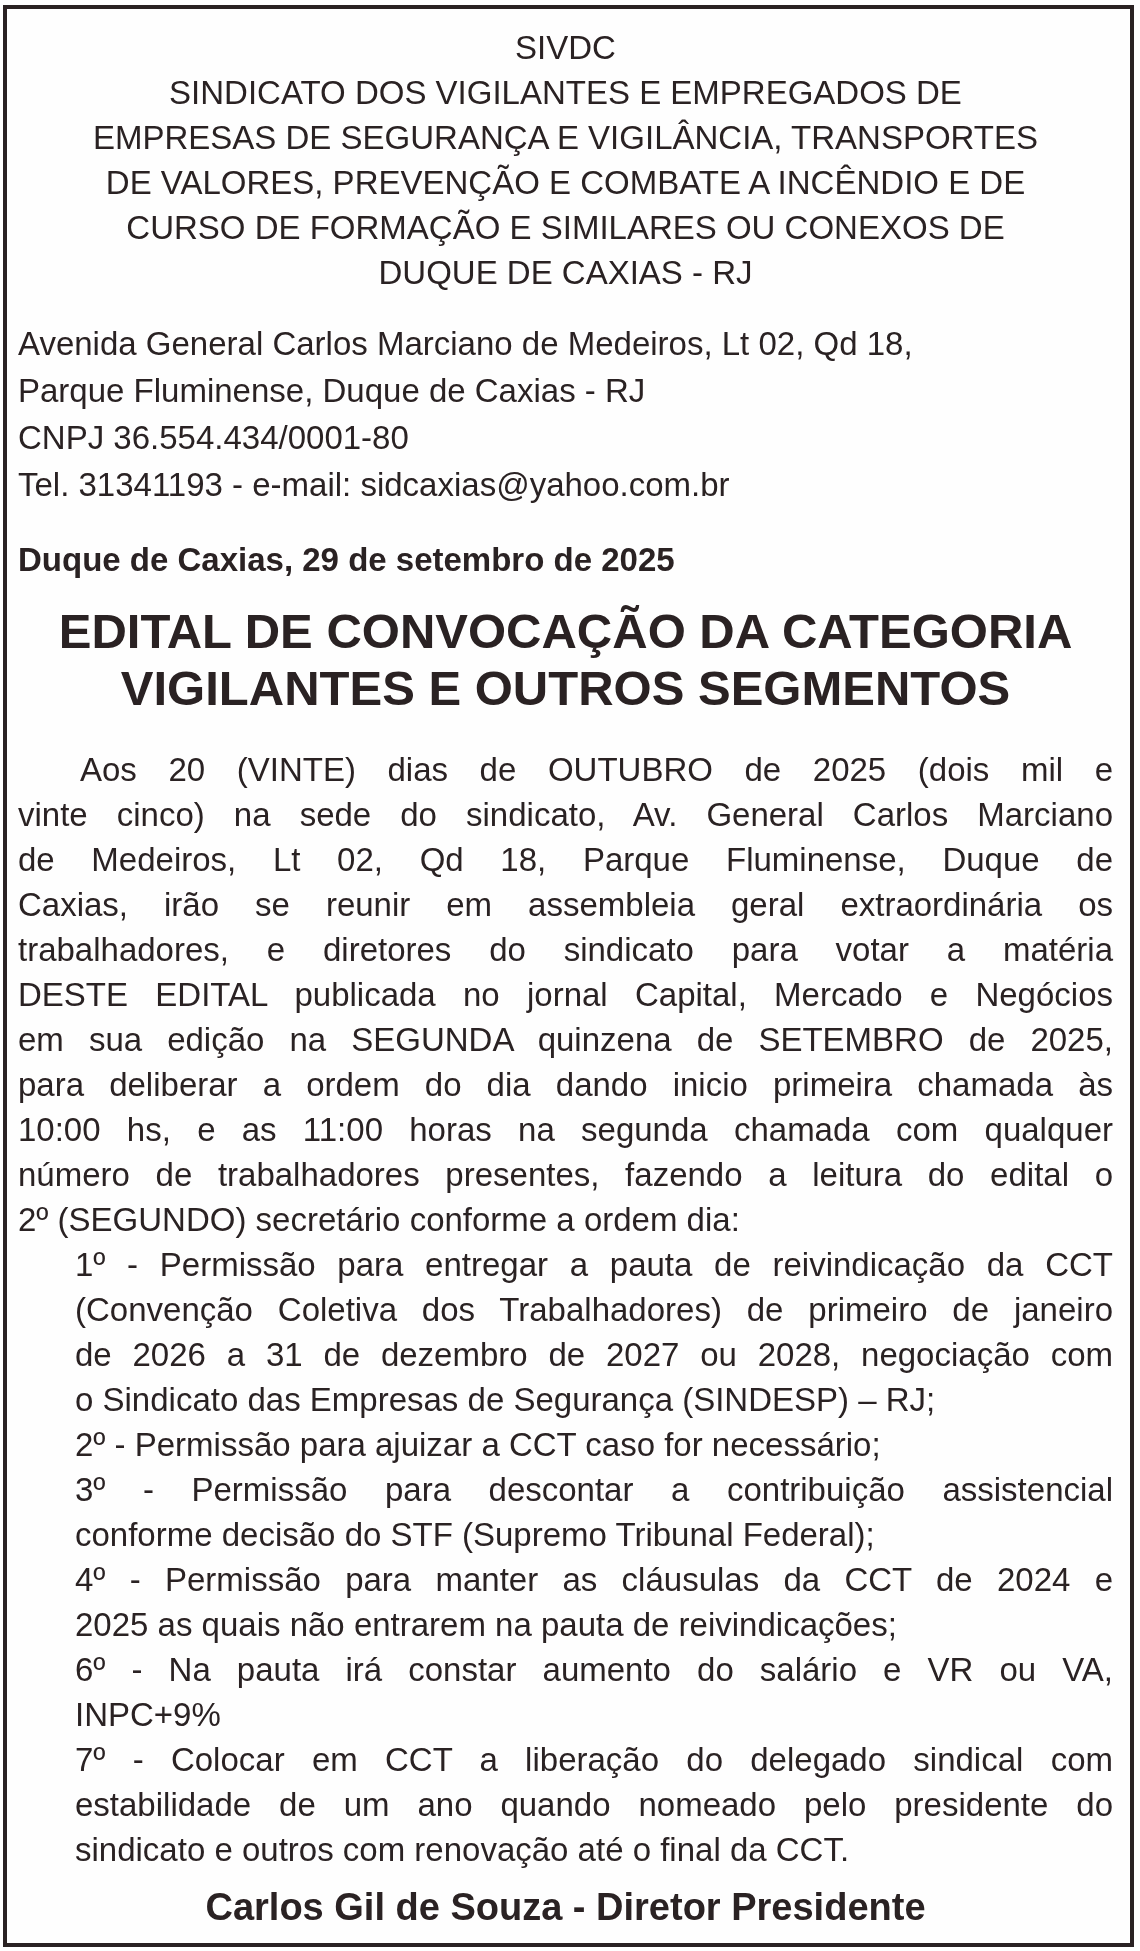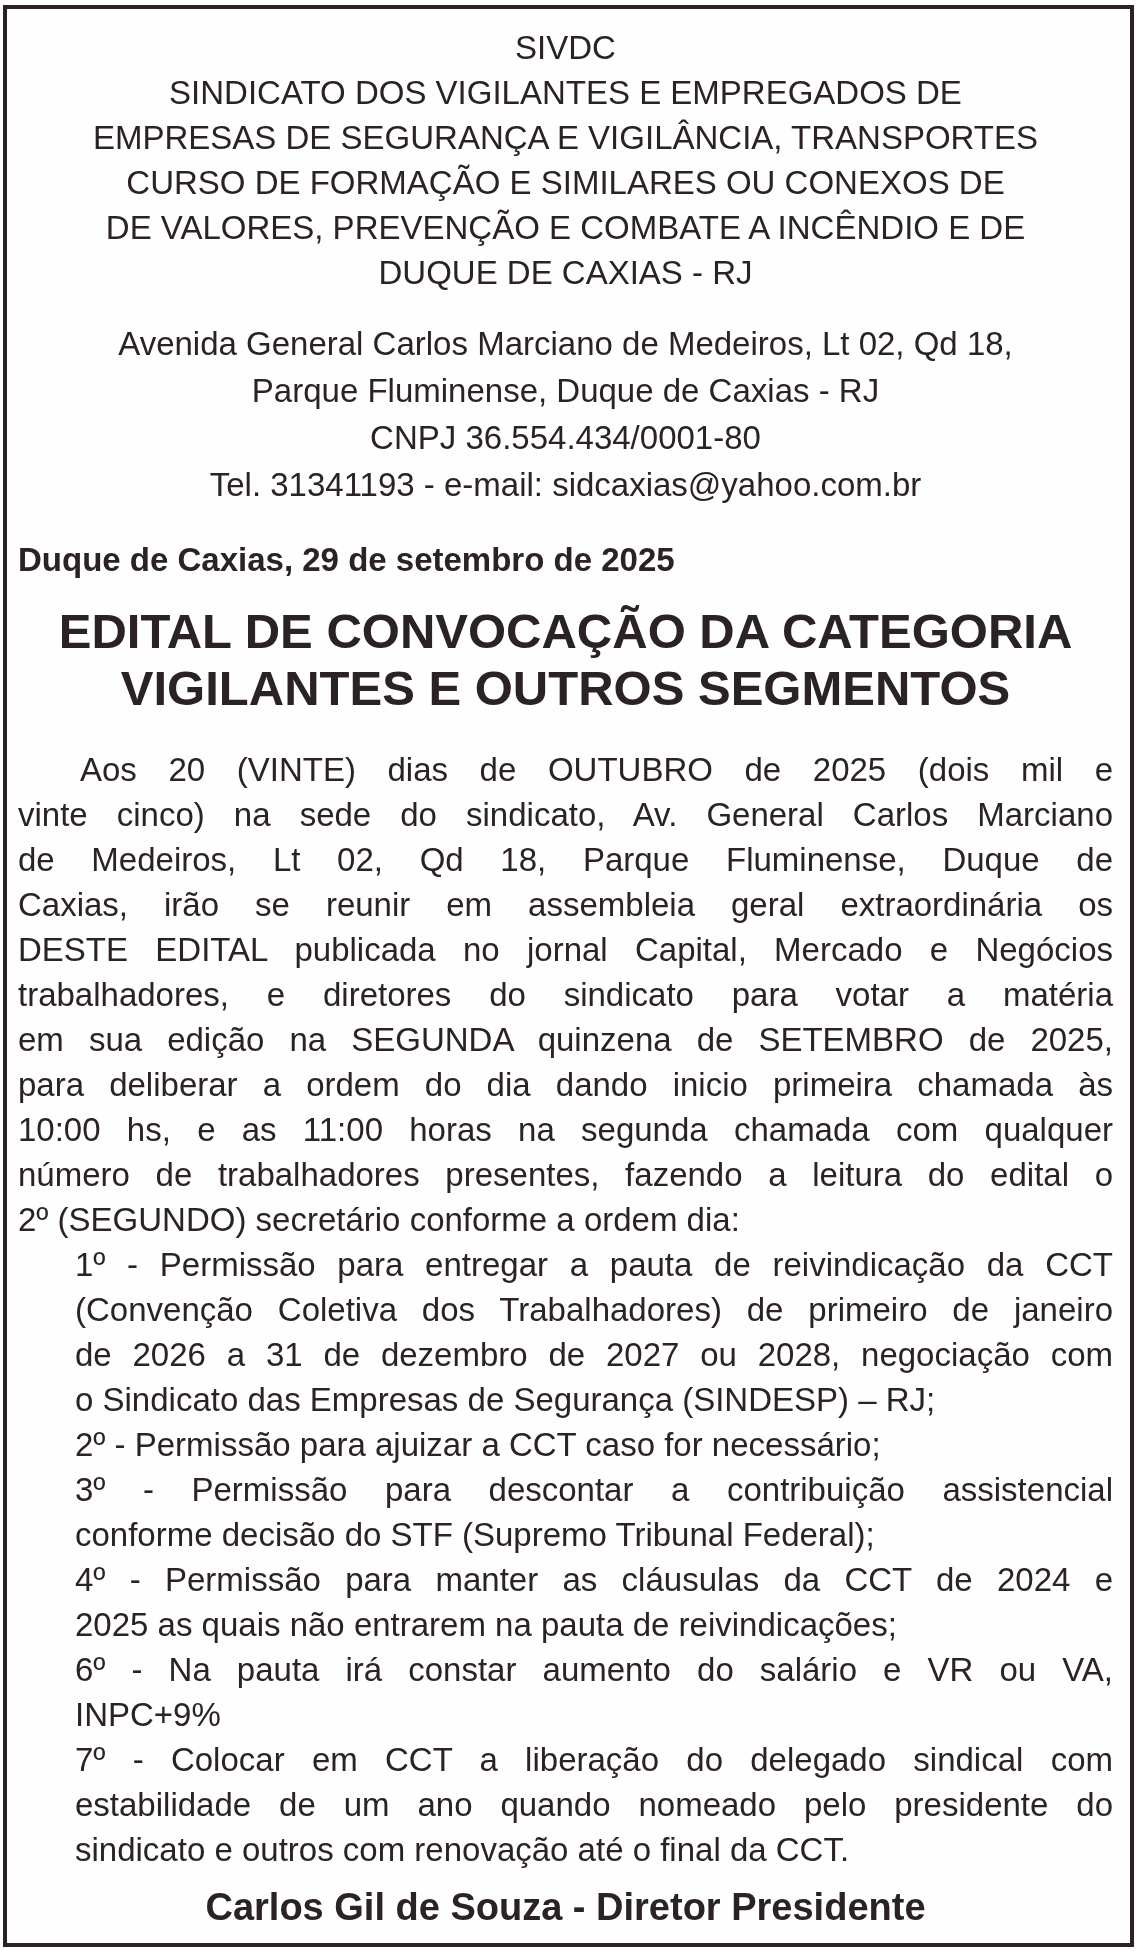--- a/index.html
+++ b/index.html
@@ -29,21 +29,21 @@
     font-weight: normal;
     font-size: 33px;
     line-height: 45px;
     text-align: center;
     white-space: nowrap;
   }
   .addr-block { margin-top: 25px; }
   .addr-line {
     font-size: 33px;
     line-height: 47px;
-    text-align: center;
+    text-align: left;
     white-space: nowrap;
   }
   .date-line {
     margin-top: 28px;
     font-weight: bold;
     font-size: 33px;
     line-height: 47px;
     white-space: nowrap;
   }
   .title-block { margin-top: 20px; }
@@ -78,22 +78,22 @@
 </style>
 </head>
 <body>
 
 <div class="frame">
 
   <div>
     <div class="h-line">SIVDC</div>
     <div class="h-line">SINDICATO DOS VIGILANTES E EMPREGADOS DE</div>
     <div class="h-line">EMPRESAS DE SEGURANÇA E VIGILÂNCIA, TRANSPORTES</div>
+    <div class="h-line">DE VALORES, PREVENÇÃO E COMBATE A INCÊNDIO E DE</div>
     <div class="h-line">CURSO DE FORMAÇÃO E SIMILARES OU CONEXOS DE</div>
-    <div class="h-line">DE VALORES, PREVENÇÃO E COMBATE A INCÊNDIO E DE</div>
     <div class="h-line">DUQUE DE CAXIAS - RJ</div>
   </div>
 
   <div class="addr-block">
     <div class="addr-line">Avenida General Carlos Marciano de Medeiros, Lt 02, Qd 18,</div>
     <div class="addr-line">Parque Fluminense, Duque de Caxias - RJ</div>
     <div class="addr-line">CNPJ 36.554.434/0001-80</div>
     <div class="addr-line">Tel. 31341193 - e-mail: sidcaxias@yahoo.com.br</div>
   </div>
 
@@ -102,22 +102,22 @@
   <div class="title-block">
     <div class="title-line">EDITAL DE CONVOCAÇÃO DA CATEGORIA</div>
     <div class="title-line">VIGILANTES E OUTROS SEGMENTOS</div>
   </div>
 
   <div class="intro-block">
     <div class="body-line first-indent">Aos 20 (VINTE) dias de OUTUBRO de 2025 (dois mil e</div>
     <div class="body-line">vinte cinco) na sede do sindicato, Av. General Carlos Marciano</div>
     <div class="body-line">de Medeiros, Lt 02, Qd 18, Parque Fluminense, Duque de</div>
     <div class="body-line">Caxias, irão se reunir em assembleia geral extraordinária os</div>
+    <div class="body-line">trabalhadores, e diretores do sindicato para votar a matéria</div>
     <div class="body-line">DESTE EDITAL publicada no jornal Capital, Mercado e Negócios</div>
-    <div class="body-line">trabalhadores, e diretores do sindicato para votar a matéria</div>
     <div class="body-line">em sua edição na SEGUNDA quinzena de SETEMBRO de 2025,</div>
     <div class="body-line">para deliberar a ordem do dia dando inicio primeira chamada às</div>
     <div class="body-line">10:00 hs, e as 11:00 horas na segunda chamada com qualquer</div>
     <div class="body-line">número de trabalhadores presentes, fazendo a leitura do edital o</div>
     <div class="body-line body-last">2º (SEGUNDO) secretário conforme a ordem dia:</div>
   </div>
 
   <div>
     <div class="body-line item-line">1º - Permissão para entregar a pauta de reivindicação da CCT</div>
     <div class="body-line item-line">(Convenção Coletiva dos Trabalhadores) de primeiro de janeiro</div>

